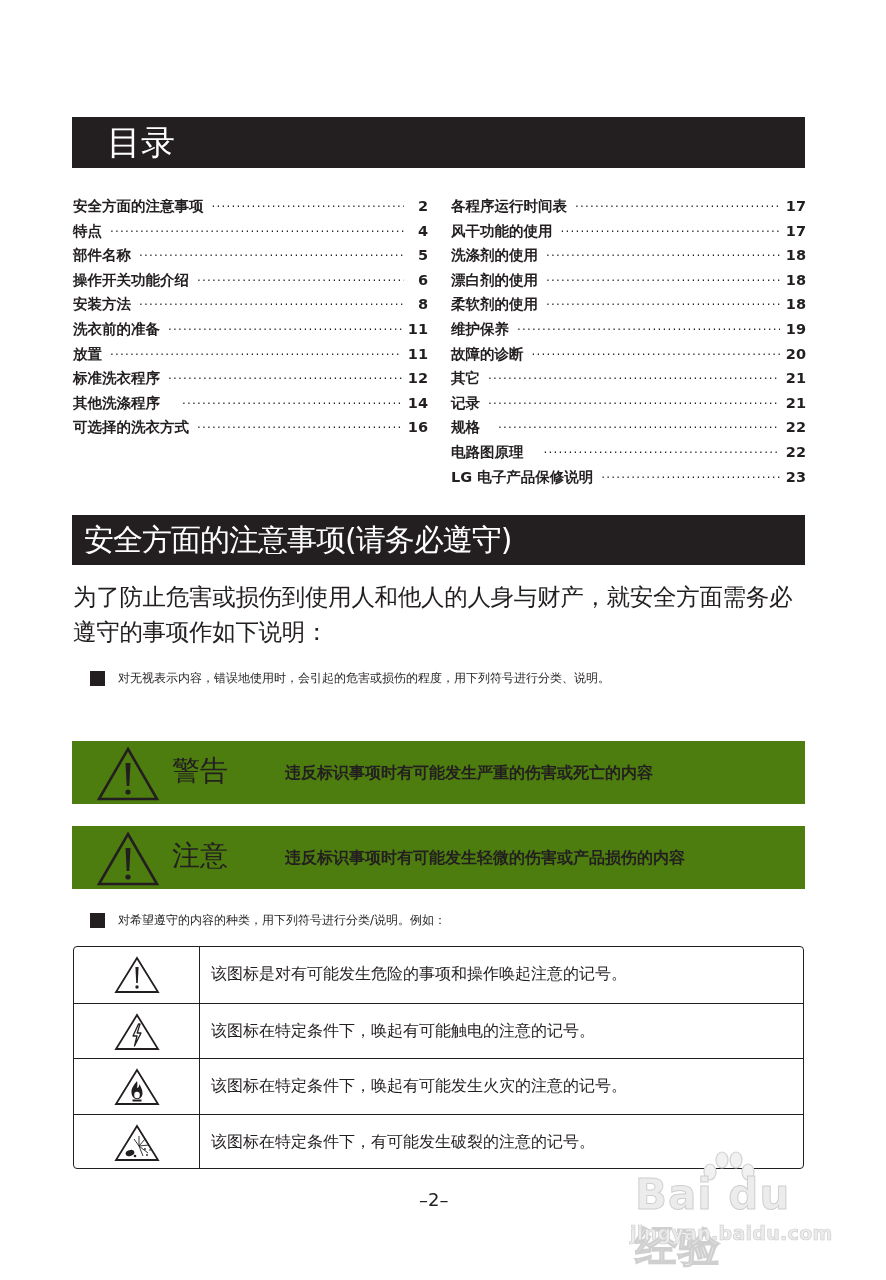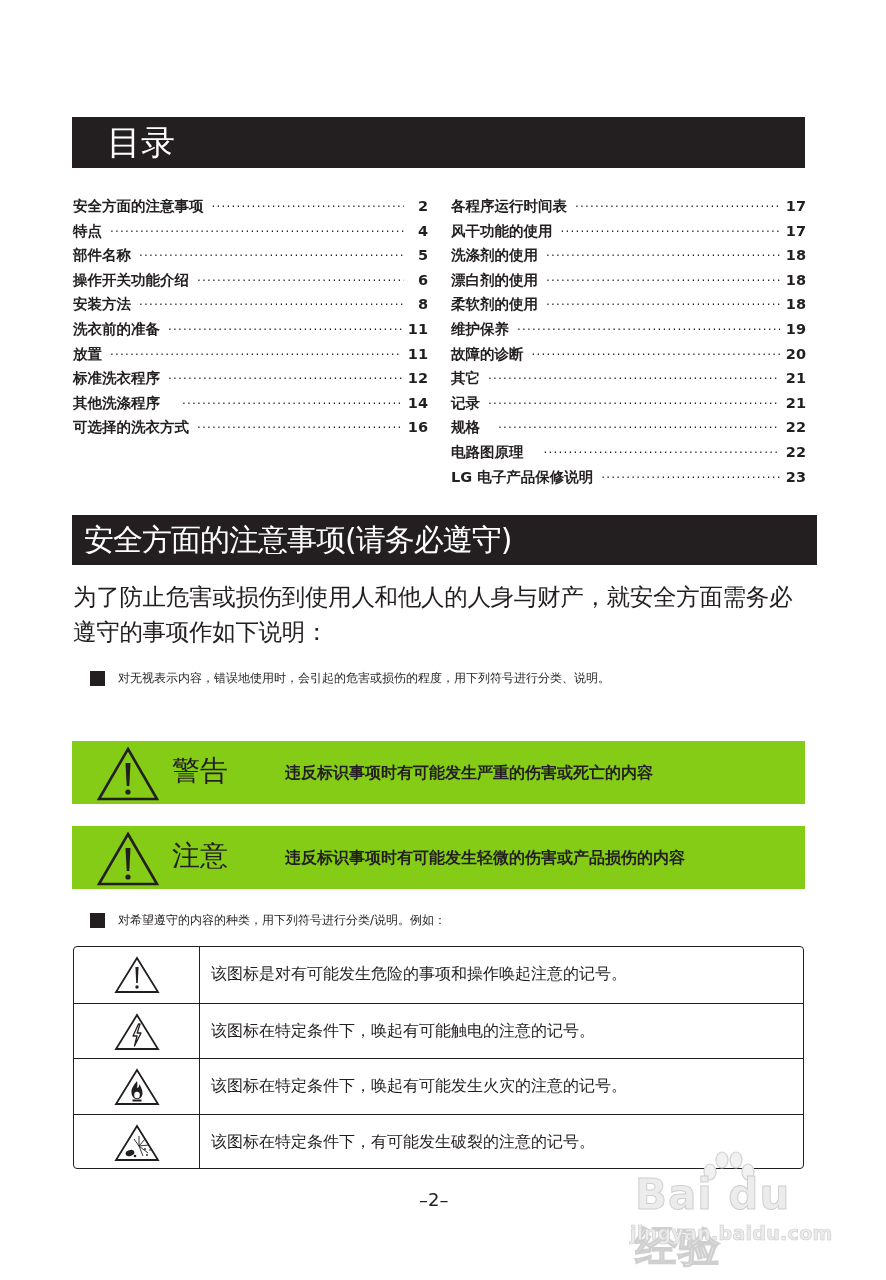--- a/index.html
+++ b/index.html
@@ -2,21 +2,21 @@
 <html><head>
 <meta charset="utf-8">
 <style>
   html, body { margin: 0; padding: 0; background: #ffffff; }
   body { width: 886px; height: 1280px; position: relative; overflow: hidden;
          font-family: "DejaVu Sans", "Liberation Sans", sans-serif; color: #231f20; }
   .bar { position: absolute; left: 72px; width: 733px; background: #231f20; color: #fff; }
   .bar-title { position: absolute; left: 12px; white-space: nowrap; font-weight: normal; }
   #toc-bar { top: 117px; height: 51px; }
   #toc-bar .bar-title { top: 5px; font-size: 34px; line-height: 40px; margin-left: 23px; }
-  #safety-bar { top: 515px; height: 50px; padding-left: 12px; }
+  #safety-bar { top: 515px; height: 50px; }
   #safety-bar .bar-title { top: 6px; font-size: 30px; line-height: 38px; letter-spacing: -1px; }
 
   .toc-col { position: absolute; top: 194px; }
   .toc-col.left { left: 73px; width: 355px; }
   .toc-col.right { left: 451px; width: 355px; }
   .toc-row { display: flex; align-items: baseline; height: 24.6px; font-size: 14.5px;
              font-weight: bold; line-height: 24.6px; white-space: nowrap; }
   .toc-label { flex: 0 0 auto; padding-right: 8px; }
   .toc-dots { flex: 1 1 auto; overflow: hidden; color: #231f20; font-weight: normal;
               letter-spacing: 1.2px; font-size: 12px; }
@@ -24,21 +24,21 @@
   .toc-page { flex: 0 0 auto; padding-left: 6px; min-width: 18px; text-align: right; font-weight: bold; }
 
   .intro { position: absolute; left: 73px; top: 580px; width: 740px; font-size: 23.5px;
            line-height: 35px; letter-spacing: -0.3px; }
   .bullet-para { position: absolute; left: 90px; font-size: 12px; line-height: 27px; }
   .bullet-square { position: absolute; left: 0; top: 6px; width: 15px; height: 15px; background: #231f20; }
   .bullet-text { margin-left: 28px; display: block; }
   #bullet1 { top: 665px; width: 720px; }
   #bullet2 { top: 907px; width: 720px; }
 
-  .notice { position: absolute; left: 72px; width: 733px; height: 63px; background: #84cc16; }
+  .notice { position: absolute; left: 72px; width: 733px; height: 63px; background: #4d7c0f; }
   #notice-warning { top: 741px; }
   #notice-caution { top: 826px; }
   .notice .tri { position: absolute; left: 24px; top: 5px; width: 64px; height: 56px; }
   .notice .notice-title { position: absolute; left: 100px; top: 11px; font-size: 28px; line-height: 38px; }
   .notice .notice-desc { position: absolute; left: 213px; top: 19px; font-size: 16px; line-height: 26px; font-weight: bold; }
 
   .symbol-table { position: absolute; left: 73px; top: 946px; width: 731px; height: 223px;
                   border: 1.6px solid #231f20; border-radius: 4px; box-sizing: border-box; overflow: hidden; }
   .sym-row { position: absolute; left: 0; width: 100%; height: 55.5px; box-sizing: border-box; }
   .sym-row + .sym-row { border-top: 1.6px solid #231f20; }

